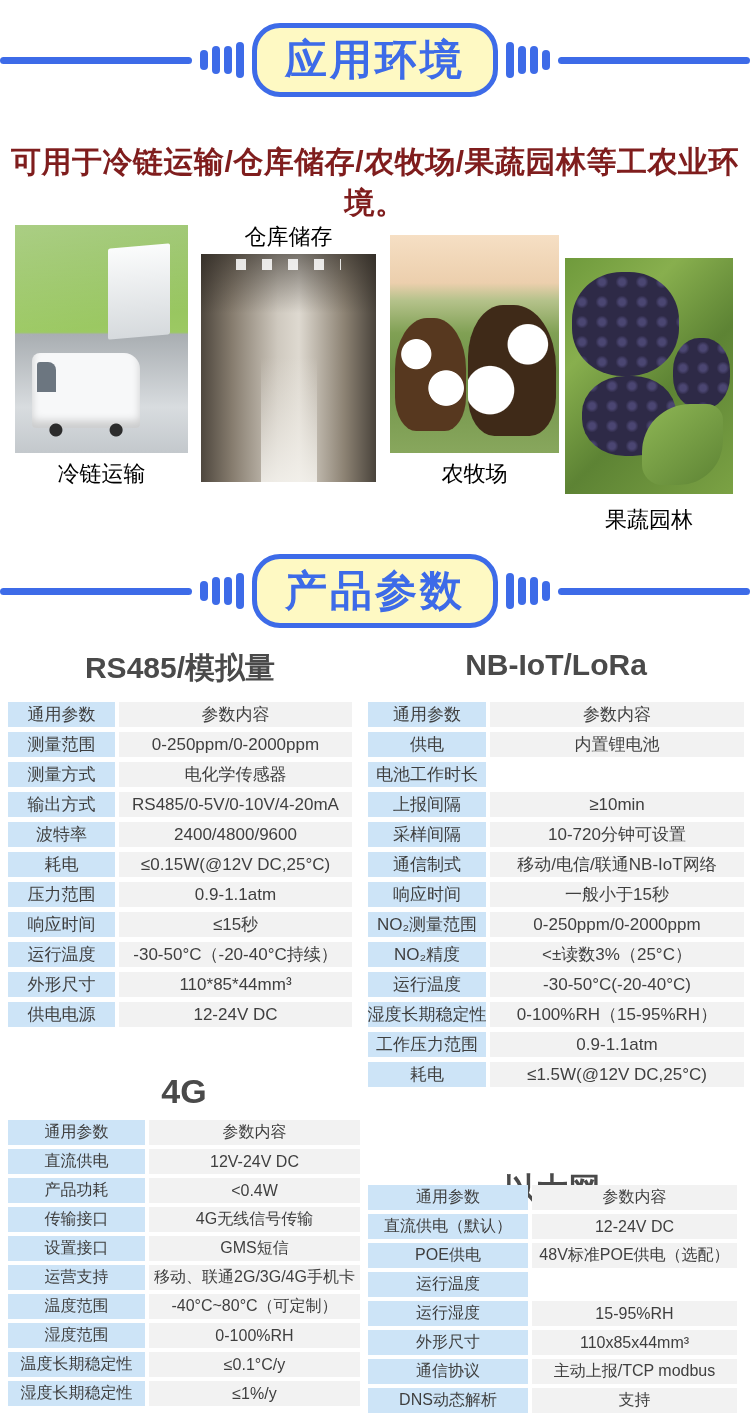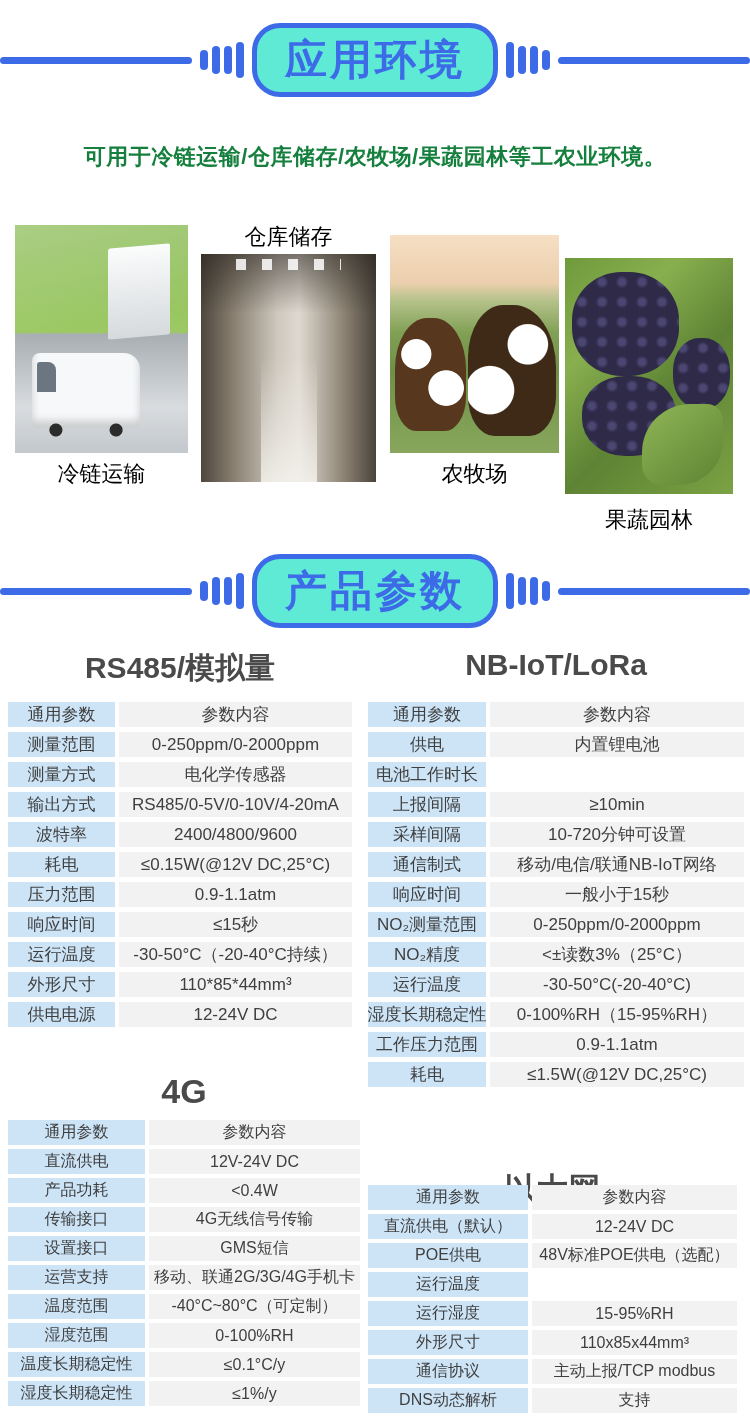--- a/index.html
+++ b/index.html
@@ -16,29 +16,29 @@
 
   
   .banner{position:absolute;left:0;right:0;display:flex;align-items:center;}
   .banner .line{flex:1;height:7px;background:var(--blue);border-radius:4px;}
   .bars{display:flex;align-items:center;margin:0 6px;}
   .bars span{display:block;width:8px;background:var(--blue);border-radius:5px;margin:0 2px;}
   .bars .b1{height:20px;}
   .bars .b2{height:28px;}
   .bars .b3{height:28px;}
   .bars .b4{height:36px;}
-  .banner .box{border:5px solid var(--blue);border-radius:28px;background:#5eead4;
+  .banner .box{border:5px solid var(--blue);border-radius:28px;background:#fef9c3;
     padding:7px 28px;color:var(--blue);font-size:42px;font-weight:800;letter-spacing:3px;
     line-height:1.2;white-space:nowrap;}
   .banner-1{top:22px;height:76px;}
   .banner-2{top:552px;height:78px;}
 
   
   .intro{position:absolute;top:142px;left:0;width:750px;text-align:center;
-    font-size:22px;font-weight:600;color:#15803d;letter-spacing:.5px;}
+    font-size:30px;font-weight:600;color:#7f1d1d;letter-spacing:.5px;}
 
   
   .fig{position:absolute;display:flex;flex-direction:column;}
   .caption{text-align:center;font-size:22px;font-weight:500;color:#000;line-height:26px;}
   .photo{position:relative;width:100%;overflow:hidden;}
 
   .fig-coldchain{left:15px;top:225px;width:173px;}
   .fig-coldchain .photo{height:228px;}
   .fig-coldchain .caption{margin-top:8px;}
   .photo-coldchain{background:

